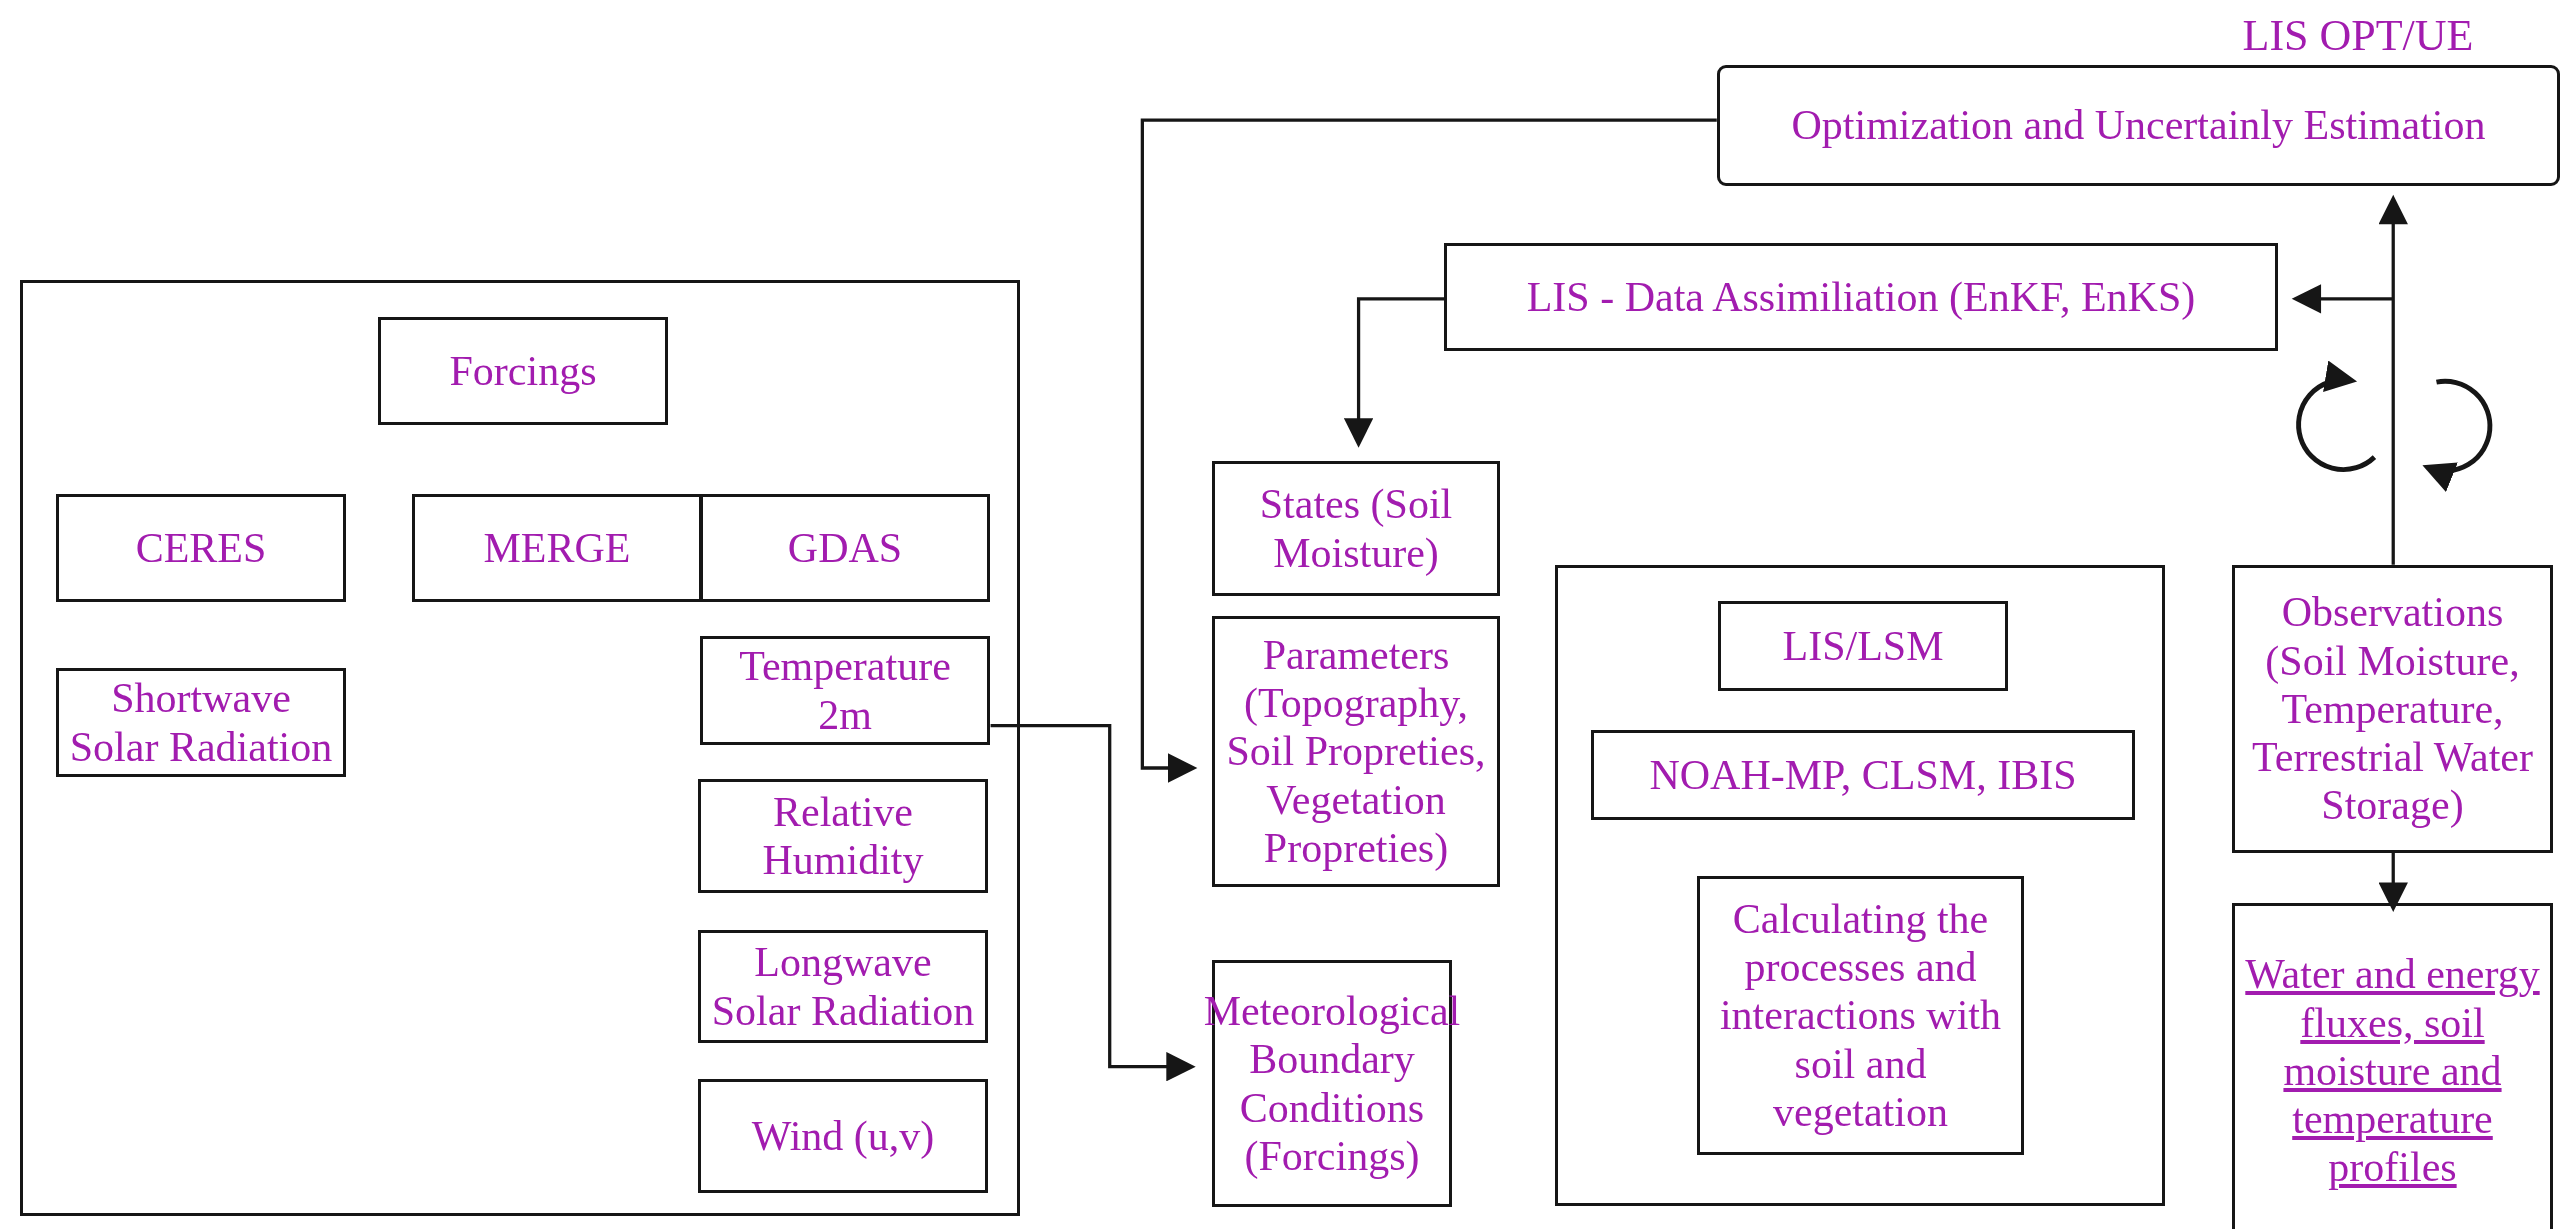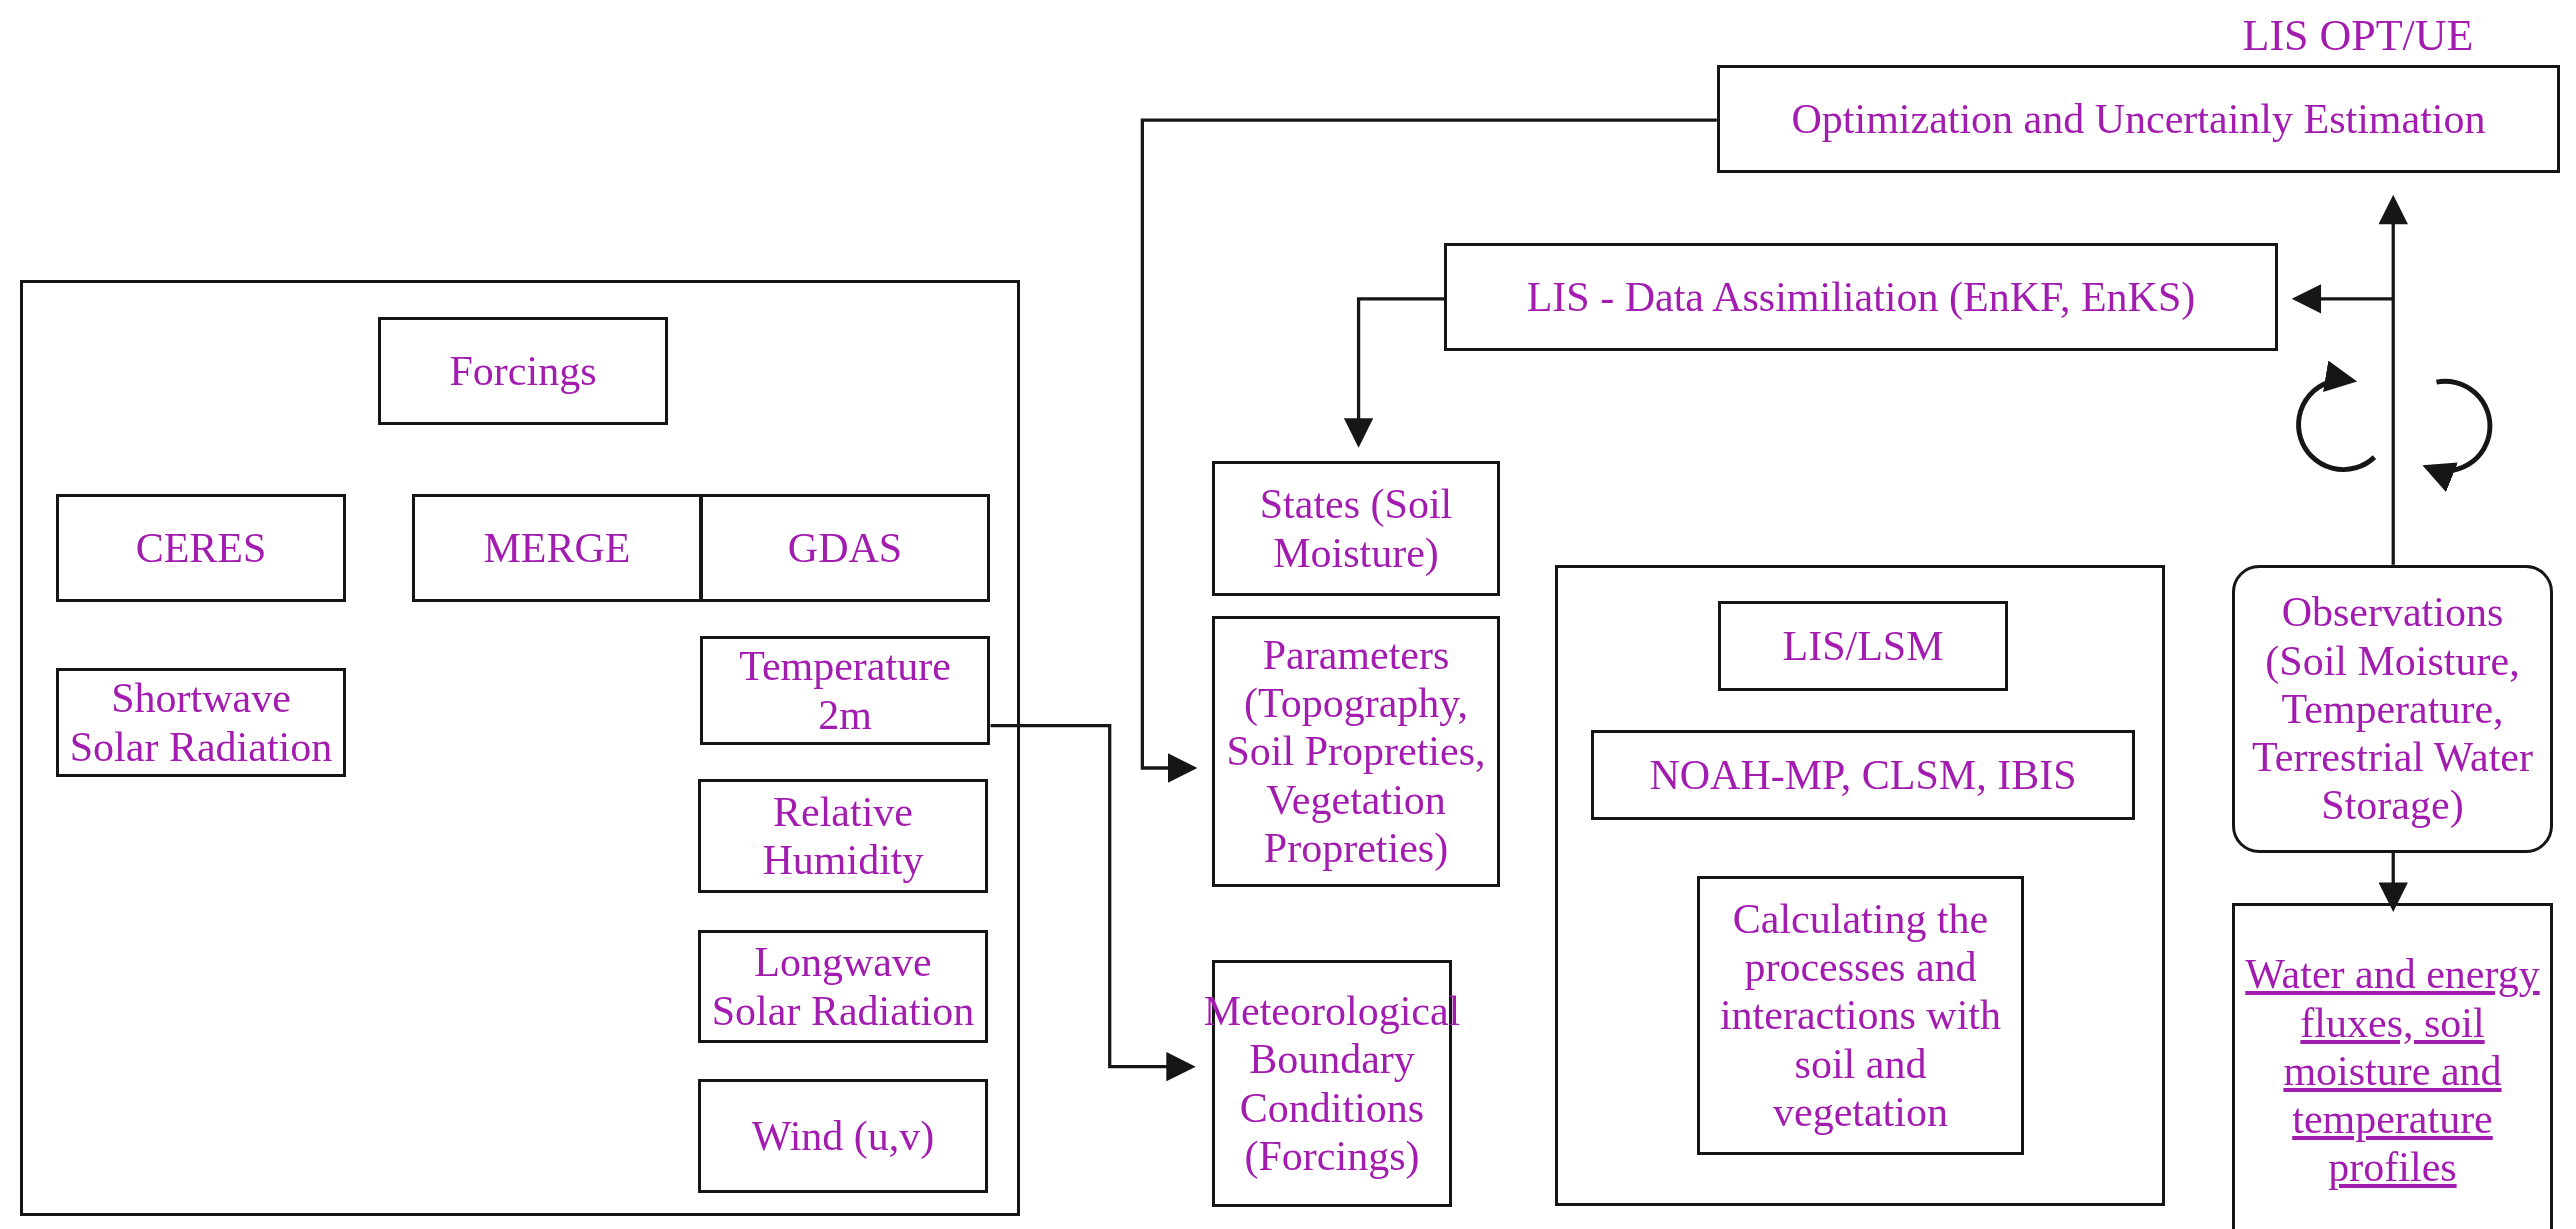--- a/index.html
+++ b/index.html
@@ -49,30 +49,30 @@
   .b-forcings         { left: 378px;  top: 317px;  width: 290px;  height: 108px; }
   .b-ceres            { left: 56px;   top: 494px;  width: 290px;  height: 108px; }
   .b-merge            { left: 379px;  top: 494px;  width: 290px;  height: 108px; margin-left: 33px; }
   .b-gdas             { left: 700px;  top: 494px;  width: 290px;  height: 108px; }
   .b-shortwave        { left: 56px;   top: 636px;  width: 290px;  height: 109px; margin-top: 32px; }
   .b-precipitation    { left: 379px;  top: 636px;  width: 290px;  height: 109px; }
   .b-temperature      { left: 700px;  top: 636px;  width: 290px;  height: 109px; }
   .b-relhumidity      { left: 698px;  top: 779px;  width: 290px;  height: 114px; }
   .b-longwave         { left: 698px;  top: 930px; width: 290px;  height: 113px; }
   .b-wind             { left: 698px;  top: 1079px; width: 290px;  height: 114px; }
-  .b-optimization     { left: 1717px; top: 65px;   width: 843px; height: 108px; }
+  .b-optimization     { left: 1717px; top: 65px;   width: 843px; height: 121px; border-radius: 9px; }
   .b-assimilation     { left: 1444px; top: 243px;  width: 834px; height: 108px; }
   .b-states           { left: 1212px; top: 461px;  width: 288px;  height: 135px; }
   .b-parameters       { left: 1212px; top: 616px;  width: 288px;  height: 271px; }
   .b-meteorological   { left: 1212px; top: 960px; width: 240px;  height: 247px; }
   .b-lsm-container    { left: 1555px; top: 565px;  width: 610px;  height: 641px; }
   .b-lislsm           { left: 1718px; top: 601px;  width: 290px;  height: 90px; }
   .b-models           { left: 1591px; top: 730px;  width: 544px;  height: 90px; }
   .b-calculating      { left: 1697px; top: 876px; width: 327px;  height: 279px; }
-  .b-observations     { left: 2232px; top: 565px;  width: 321px;  height: 288px; border-radius: 27px; }
+  .b-observations     { left: 2232px; top: 565px;  width: 321px;  height: 288px; }
   .b-fluxes           { left: 2232px; top: 903px; width: 321px;  height: 336px; text-decoration: underline; }
   .l-optue            { left: 2203px; top: 9.8px;   width: 310px; }
 </style>
 </head>
 <body>
 
 <div class="canvas">
 
   <div class="floating-label l-optue">LIS OPT/UE</div>
 

